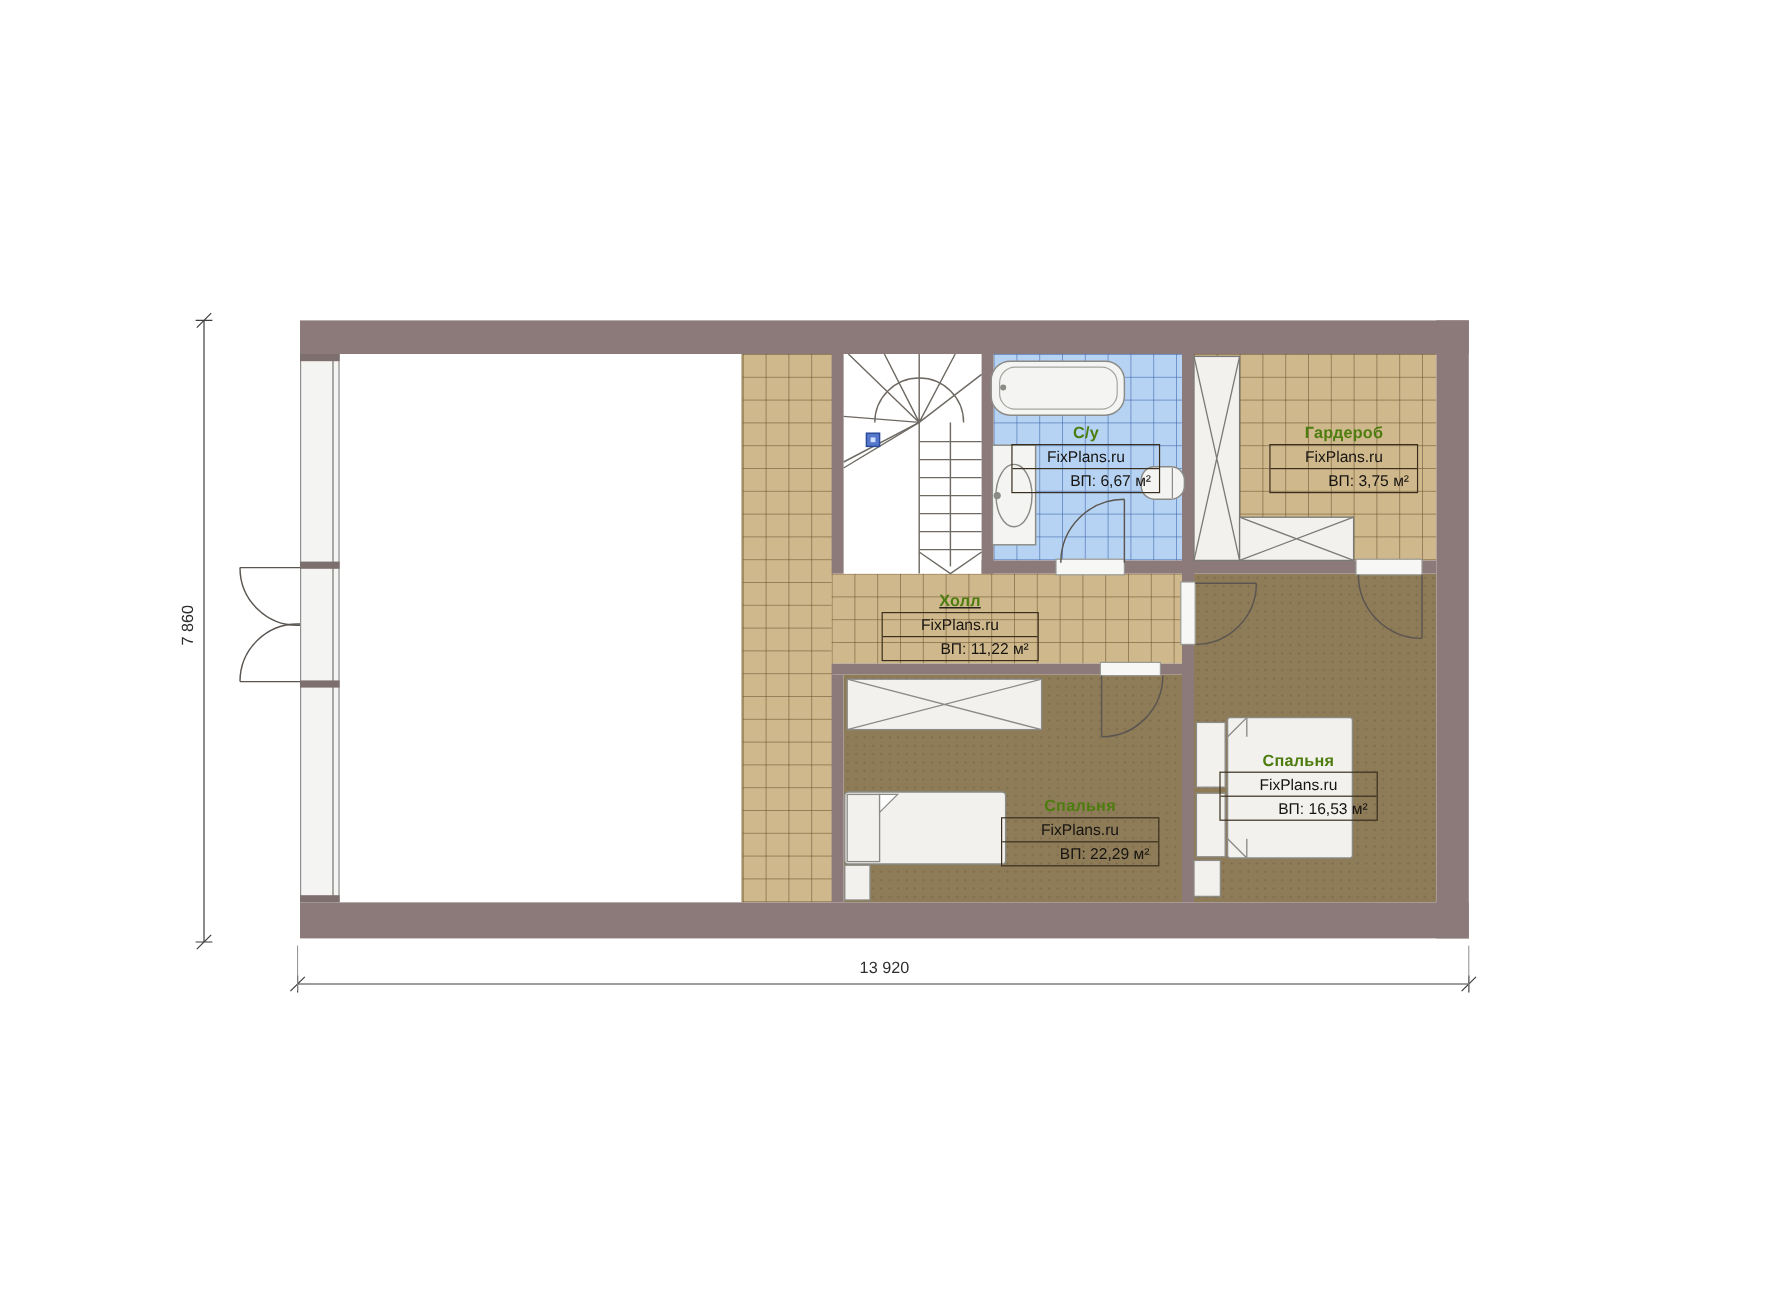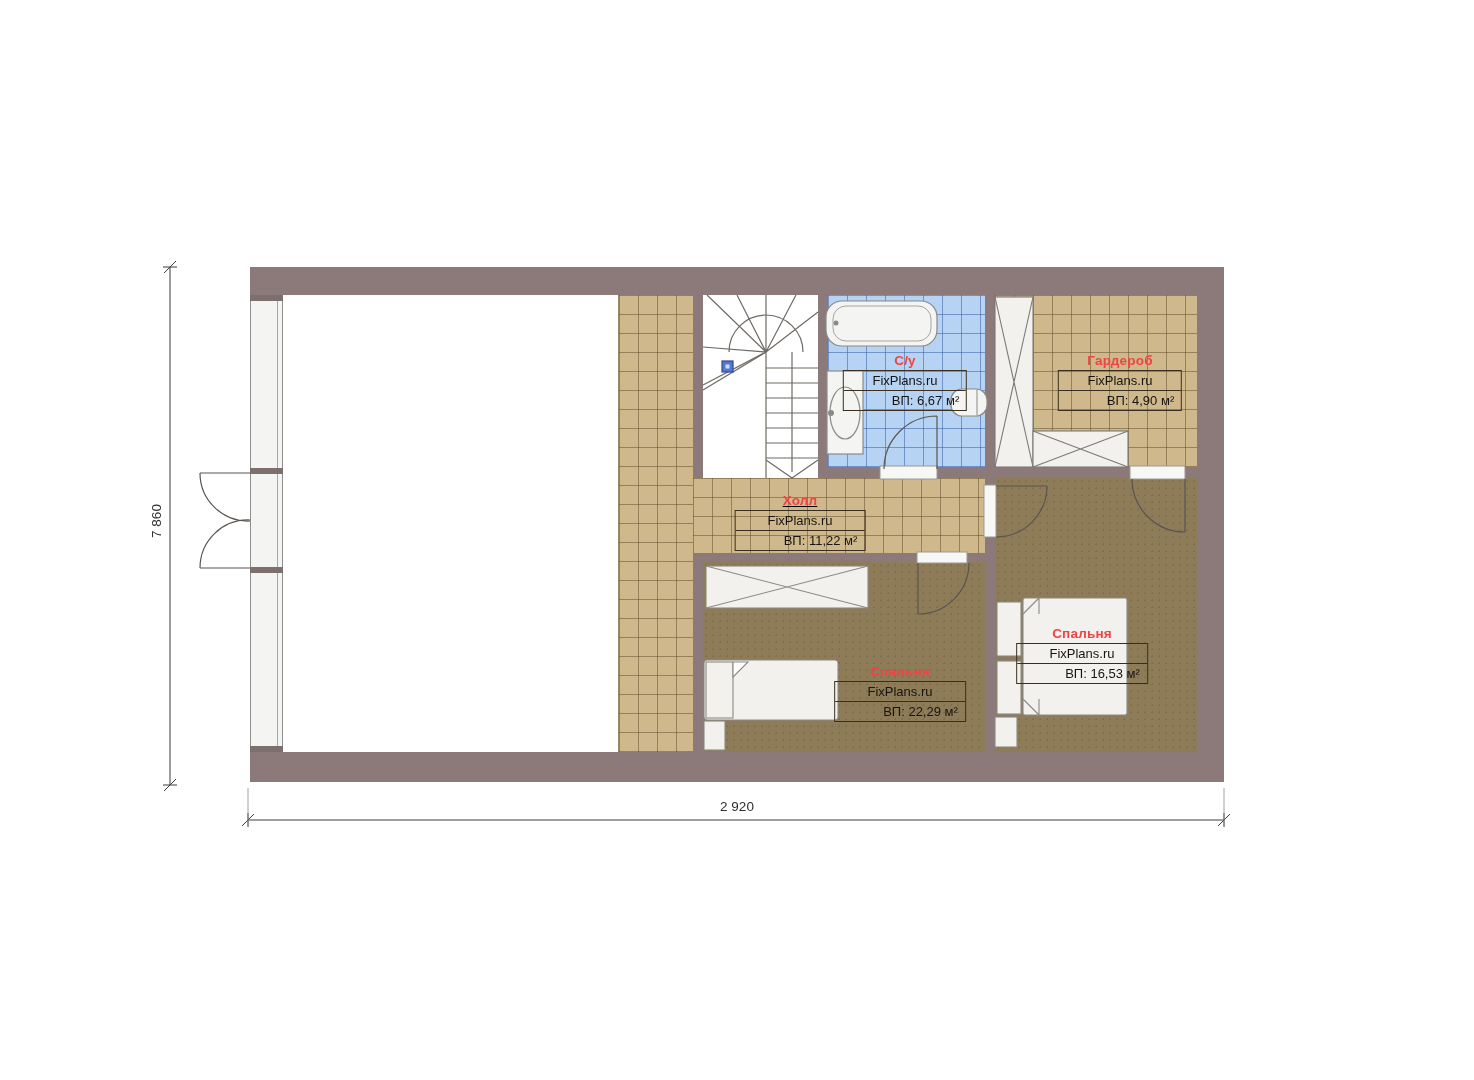--- a/index.html
+++ b/index.html
@@ -20,21 +20,21 @@
     background-size:7px 7px;}
   .floor-white{background:#ffffff;}
   
   .wall{position:absolute;background:#8c7a7a;z-index:2;}
   .glazed{position:absolute;background:#f4f4f2;border:1px solid #8f8f8f;z-index:2;
     background-image:linear-gradient(90deg, transparent 26px, #a7a7a3 26px, #a7a7a3 27px, transparent 27px);}
   .jamb{position:absolute;background:#7c6f6e;z-index:3;}
   svg.overlay{position:absolute;left:0;top:0;z-index:3;}
   
   .room-label{position:absolute;transform:translate(-50%,-50%);text-align:center;z-index:4;white-space:nowrap;}
-  .room-name{font-weight:bold;font-size:13.5px;color:#ef4444;margin-bottom:2px;letter-spacing:.2px;}
+  .room-name{font-weight:bold;font-size:13.5px;color:#4d7c0f;margin-bottom:2px;letter-spacing:.2px;}
   .label-table{display:inline-block;border:1px solid #3a2f1e;}
   .label-row{padding:2px 7px;font-size:13px;color:#171411;}
   .label-row + .label-row{border-top:1px solid #3a2f1e;padding-left:48px;}
   
   .dim-text{position:absolute;transform:translate(-50%,-50%);font-size:13.5px;color:#2e2e2e;z-index:4;white-space:nowrap;}
   .dim-text.vertical{transform:translate(-50%,-50%) rotate(-90deg);}
 </style>
 </head>
 <body>
 
@@ -158,21 +158,21 @@
     <div class="label-table">
       <div class="label-row">FixPlans.ru</div>
       <div class="label-row">ВП: 6,67 м²</div>
     </div>
   </div>
 
   <div class="room-label" style="left:1084px;top:382px;margin-left:36px;">
     <div class="room-name">Гардероб</div>
     <div class="label-table">
       <div class="label-row">FixPlans.ru</div>
-      <div class="label-row">ВП: 4,90 м²</div>
+      <div class="label-row">ВП: 3,75 м²</div>
     </div>
   </div>
 
   <div class="room-label" style="left:800px;top:522px;text-decoration:underline;">
     <div class="room-name">Холл</div>
     <div class="label-table">
       <div class="label-row">FixPlans.ru</div>
       <div class="label-row">ВП: 11,22 м²</div>
     </div>
   </div>
@@ -187,15 +187,15 @@
 
   <div class="room-label" style="left:1082px;top:655px;">
     <div class="room-name">Спальня</div>
     <div class="label-table">
       <div class="label-row">FixPlans.ru</div>
       <div class="label-row">ВП: 16,53 м²</div>
     </div>
   </div>
 
   <div class="dim-text vertical" style="left:156px;top:521px;">7 860</div>
-  <div class="dim-text" style="left:737px;top:806px;">2 920</div>
+  <div class="dim-text" style="left:737px;top:806px;">13 920</div>
 
 </div>
 
 </body></html>

